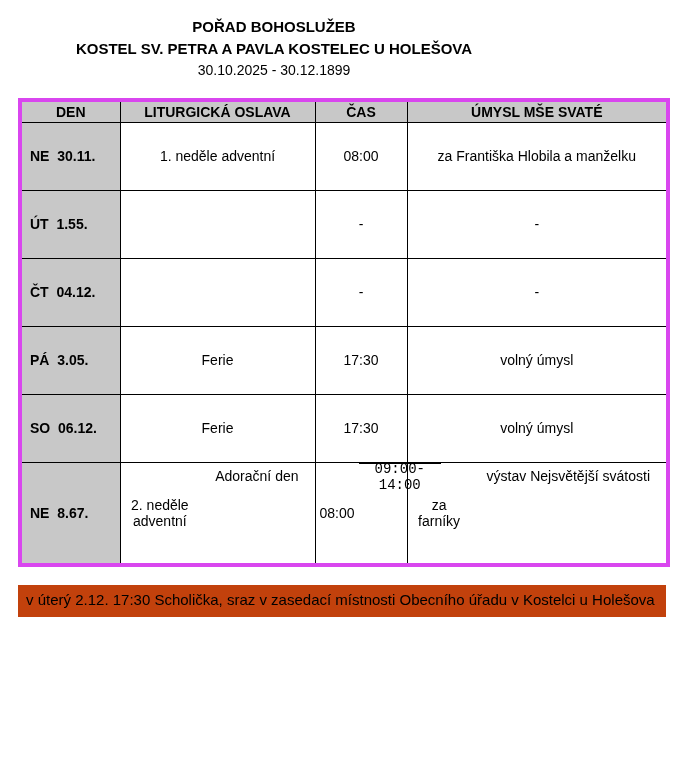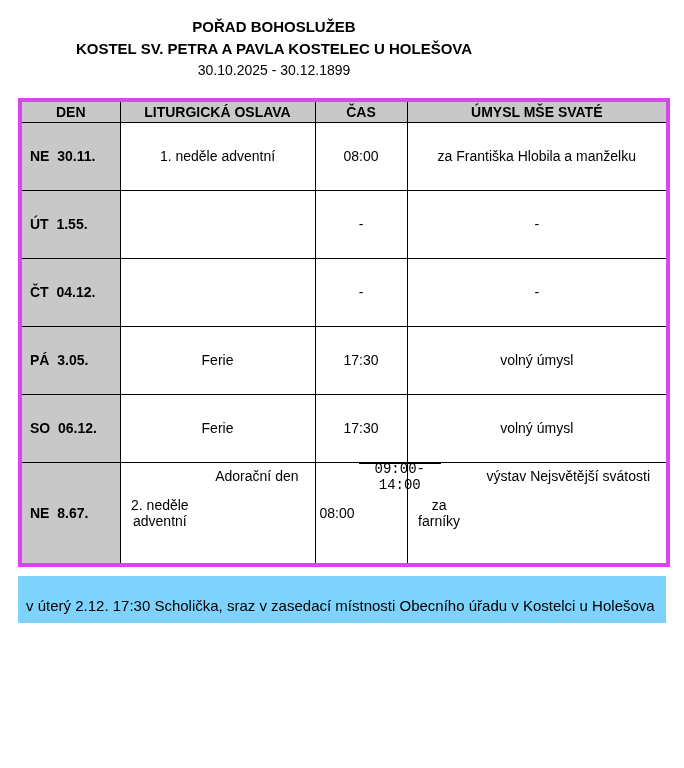--- a/index.html
+++ b/index.html
@@ -74,26 +74,26 @@
   .dual .l2 {
     height: 27px;
     display: flex;
     align-items: center;
     justify-content: center;
     text-align: center;
     padding: 1px 16px;
   }
   .dual .l2.boxed { border-top: 1px solid #000; font-family: Liberation Mono, monospace; }
   .note {
-    margin-top: 9px;
+    margin-top: 18px;
     width: 648px;
-    background: #7dd3fc;
+    background: #c2410c;
     font-size: 15px;
     line-height: 1.45;
-    padding: 19px 8px 6px 8px;
+    padding: 4px 8px 6px 8px;
   }
 </style>
 </head>
 <body>
 
 <div class="page">
 
   <div class="title-block">
     <div class="title-1">POŘAD BOHOSLUŽEB</div>
     <div class="title-2">KOSTEL SV. PETRA A PAVLA KOSTELEC U HOLEŠOVA</div>

